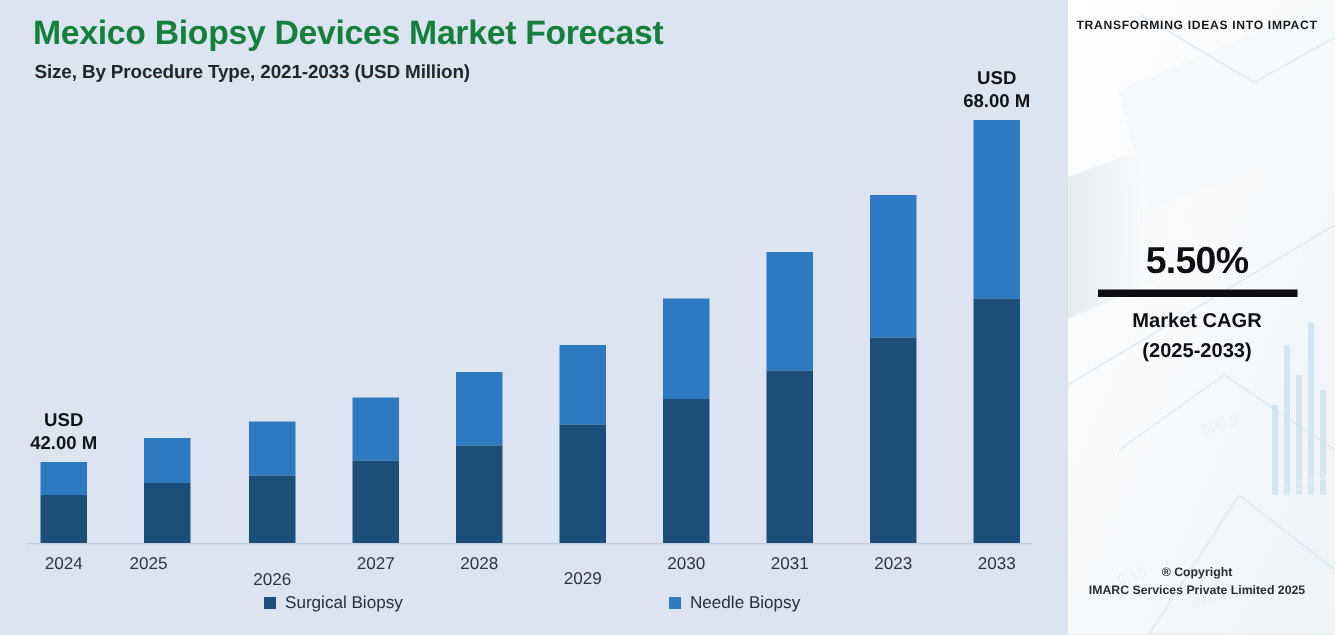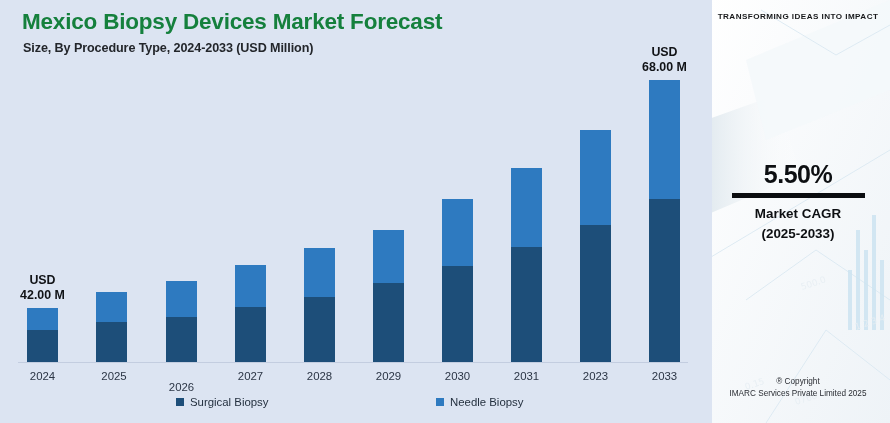--- a/index.html
+++ b/index.html
@@ -92,32 +92,32 @@
   }
   .cagr-rule {
     width: 133px; height: 5px; background: #0b0d10; margin: 4px auto 6px;
   }
   .cagr-label {
     font-size: 13.4px; font-weight: bold; color: #0d0f12; line-height: 20px;
   }
 
   .copyright {
     position: absolute; left: 0; bottom: 24px; width: 184px; text-align: center;
-    font-size: 8.2px; color: #2a2d33; line-height: 11.5px;
+    font-size: 8.2px; color: #2a2d33; line-height: 11.5px; font-weight: bold;
   }
 </style>
 </head>
 <body>
 
 <div id="root">
 
   <div class="chart-panel">
 
     <div class="title">Mexico Biopsy Devices Market Forecast</div>
-    <div class="subtitle">Size, By Procedure Type, 2024-2033 (USD Million)</div>
+    <div class="subtitle">Size, By Procedure Type, 2021-2033 (USD Million)</div>
 
     <div class="plot">
       <div class="axis-line"></div>
       <div id="bars">
           <div class="bar-group" style="left: 27px;">
             <div class="bar-seg seg-light" style="height: 22px; background: rgb(46, 122, 192);"></div>
             <div class="bar-seg seg-dark" style="height: 32px; background: rgb(29, 78, 121);"></div>
           </div>
           <div class="bar-group" style="left: 96px;">
             <div class="bar-seg seg-light" style="height: 30px; background: rgb(46, 122, 192);"></div>
@@ -151,25 +151,25 @@
             <div class="bar-seg seg-light" style="height: 95px; background: rgb(46, 122, 192);"></div>
             <div class="bar-seg seg-dark" style="height: 137px; background: rgb(29, 78, 121);"></div>
           </div>
           <div class="bar-group" style="left: 649px;">
             <div class="bar-seg seg-light" style="height: 119px; background: rgb(46, 122, 192);"></div>
             <div class="bar-seg seg-dark" style="height: 163px; background: rgb(29, 78, 121);"></div>
           </div>
         </div>
       <div id="ticks">
           <div class="tick-label" style="left: 12.5px;">2024</div>
-          <div class="tick-label" style="left: 84px;">2025</div>
+          <div class="tick-label" style="left: 69px;">2025</div>
           <div class="tick-label" style="left: 151.5px; margin-top: 11px;">2026</div>
           <div class="tick-label" style="left: 220.5px;">2027</div>
           <div class="tick-label" style="left: 289.5px;">2028</div>
-          <div class="tick-label" style="left: 358.5px;">2029</div>
+          <div class="tick-label" style="left: 358.5px; margin-top: 10px;">2029</div>
           <div class="tick-label" style="left: 427.5px;">2030</div>
           <div class="tick-label" style="left: 496.5px;">2031</div>
           <div class="tick-label" style="left: 565.5px;">2023</div>
           <div class="tick-label" style="left: 634.5px; text-align: center;">2033</div>
         </div>
 
       <div class="value-callout" id="callout-first" style="left: -5.5px; top: 273px;">
         <span>USD</span>
         <span>42.00 M</span>
       </div>
@@ -178,21 +178,21 @@
         <span>USD</span>
         <span>68.00 M</span>
       </div>
     </div>
 
     <div class="legend" id="legend">
         <div class="legend-item" style="left: 176px;">
           <span class="legend-swatch" style="background: rgb(29, 78, 121);"></span>
           <span>Surgical Biopsy</span>
         </div>
-        <div class="legend-item" style="left: 436px; justify-content: space-between;">
+        <div class="legend-item" style="left: 446px; justify-content: space-between;">
           <span class="legend-swatch" style="background: rgb(46, 122, 192);"></span>
           <span>Needle Biopsy</span>
         </div>
       </div>
   </div>
 
   <div class="brand-panel">
 
     <svg class="brand-bg" viewBox="0 0 184 423" preserveAspectRatio="none">
       <defs>

